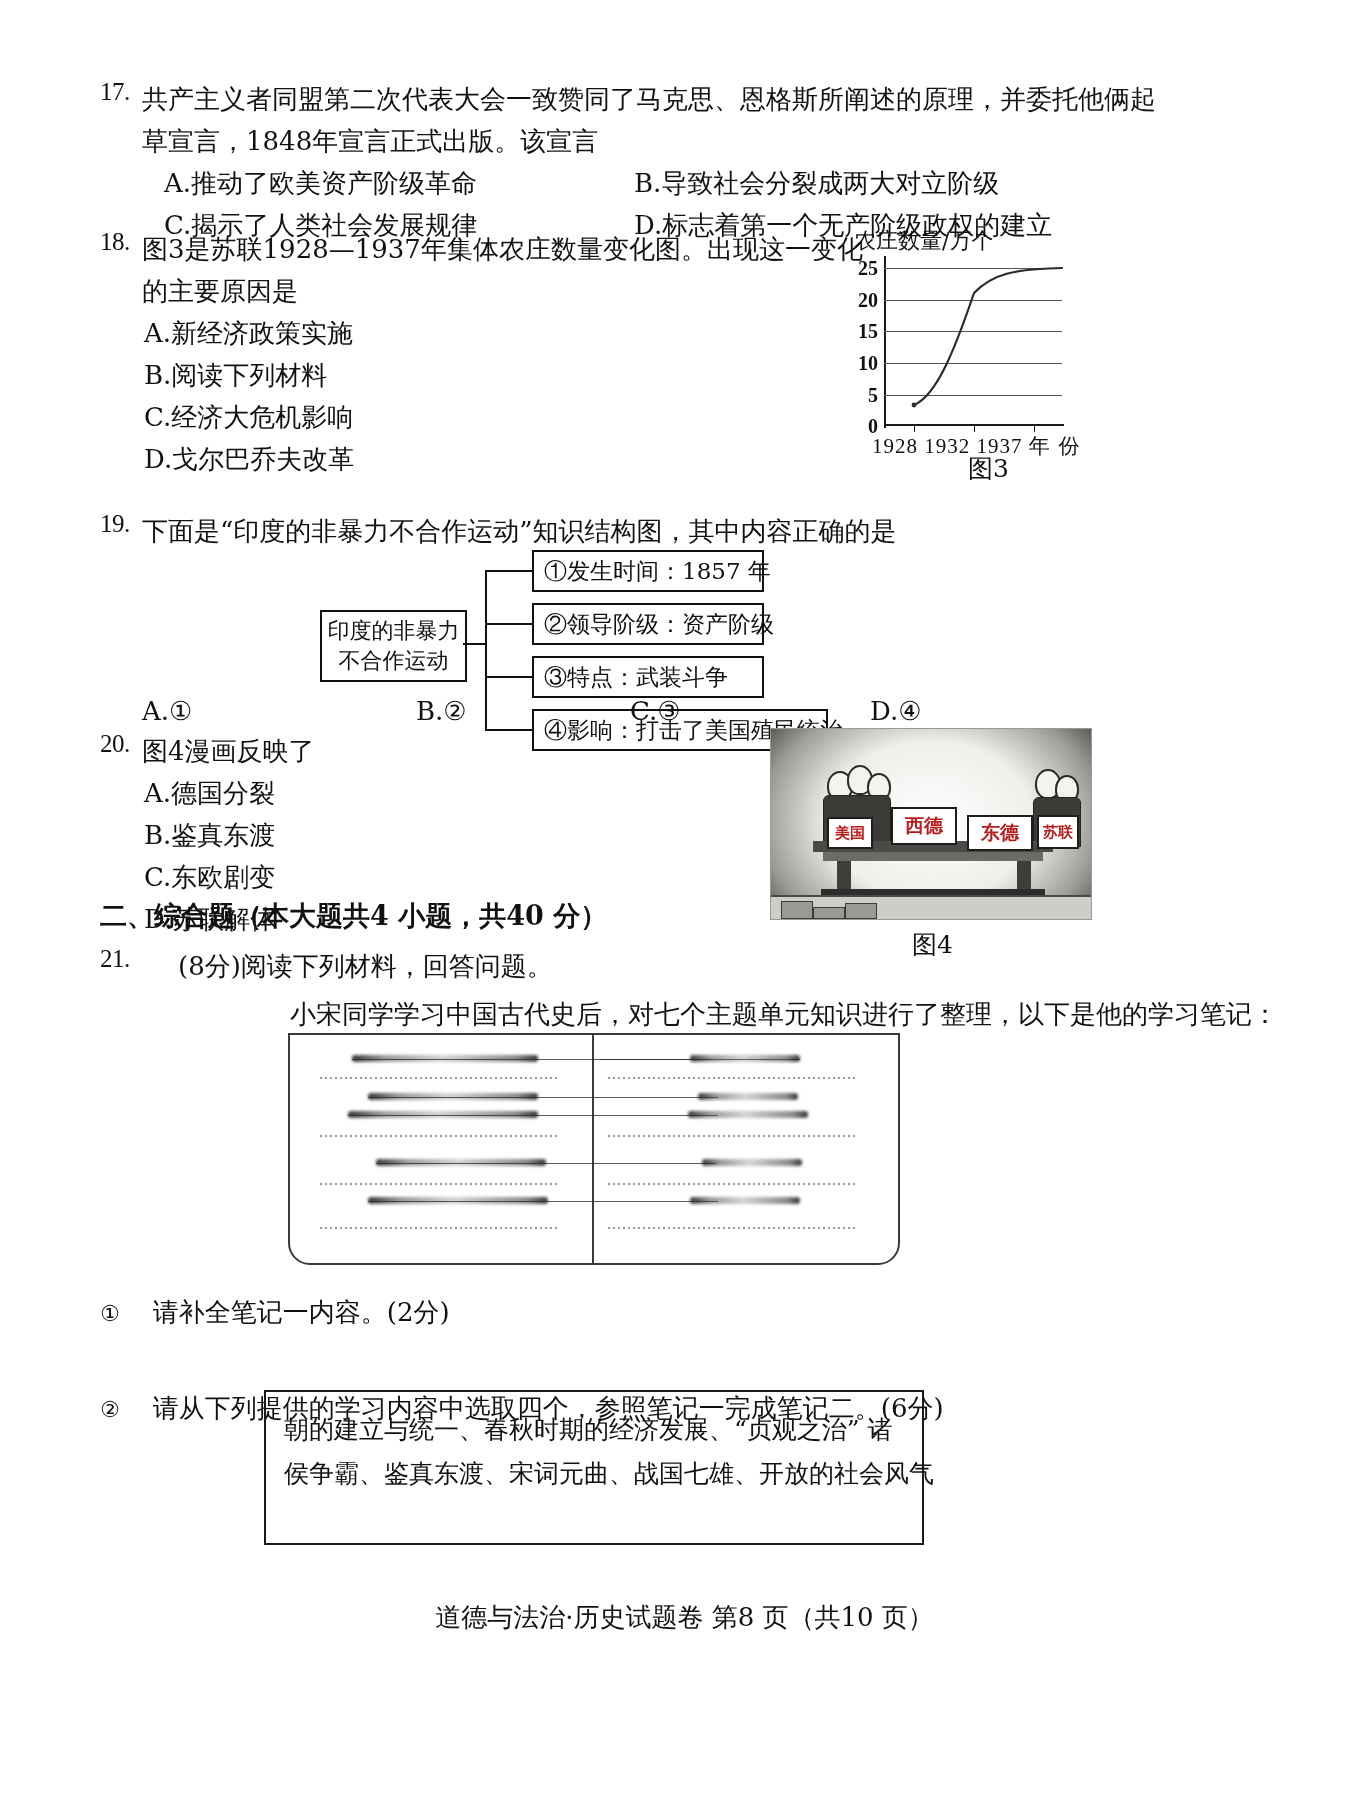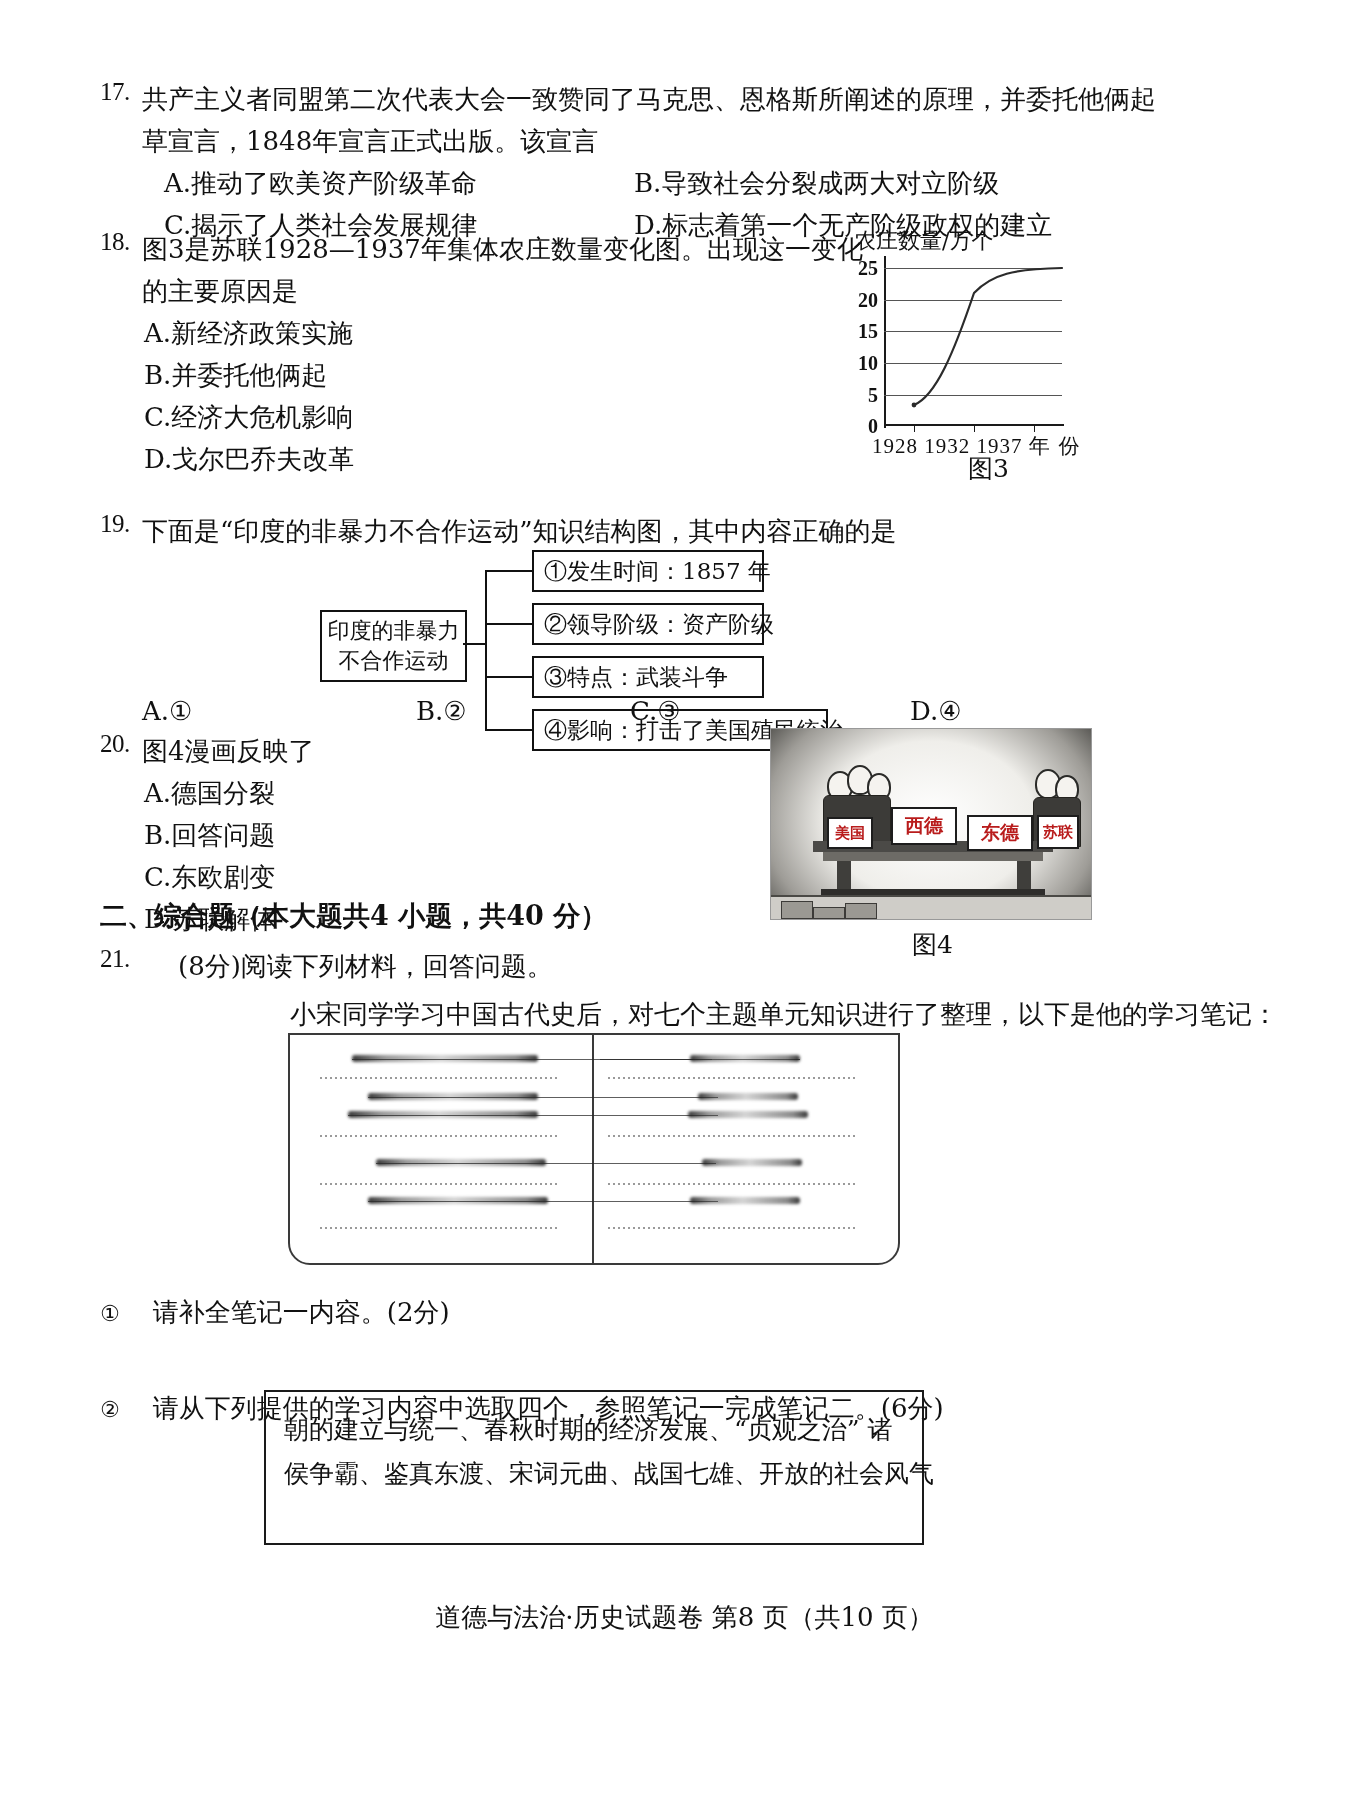--- a/index.html
+++ b/index.html
@@ -178,21 +178,21 @@
     position: absolute;
     left: 165px;
     width: 47px; height: 2px; background: #111;
   }
 
   
   #q19ans { left: 100px; top: 690px; width: 1200px; }
   #q19ans .a { position: absolute; left: 42px; top: 0; }
   #q19ans .b { position: absolute; left: 290px; top: 0; margin-left: 26px; }
   #q19ans .c { position: absolute; left: 530px; top: 0; }
-  #q19ans .d { position: absolute; left: 810px; top: 0; }
+  #q19ans .d { position: absolute; left: 770px; top: 0; }
 
   
   #q20 { left: 100px; top: 730px; width: 700px; }
   #q20 .l1 { position: absolute; left: 42px; top: 0; }
   #q20 .oa { position: absolute; left: 44px; top: 42px; }
   #q20 .ob { position: absolute; left: 44px; top: 84px; }
   #q20 .oc { position: absolute; left: 44px; top: 126px; }
   #q20 .od { position: absolute; left: 44px; top: 168px; }
 
   
@@ -373,21 +373,21 @@
     <div class="opt ob">B.导致社会分裂成两大对立阶级</div>
     <div class="opt oc">C.揭示了人类社会发展规律</div>
     <div class="opt od">D.标志着第一个无产阶级政权的建立</div>
   </div>
 
   <div class="q-block" id="q18">
     <span class="q-num" style="left:0;top:0;">18.</span>
     <div class="q-text l1">图3是苏联1928—1937年集体农庄数量变化图。出现这一变化</div>
     <div class="q-text l2">的主要原因是</div>
     <div class="opt oa">A.新经济政策实施</div>
-    <div class="opt ob">B.并委托他俩起</div>
+    <div class="opt ob">B.阅读下列材料</div>
     <div class="opt oc">C.经济大危机影响</div>
     <div class="opt od">D.戈尔巴乔夫改革</div>
   </div>
 
   <div id="chart3">
     <div class="ylabel">农庄数量/万个</div>
     <div class="plot">
       <div class="axis-y"></div>
       <div class="axis-x"></div>
 
@@ -457,21 +457,21 @@
     <div class="opt a">A.①</div>
     <div class="opt b">B.②</div>
     <div class="opt c">C.③</div>
     <div class="opt d">D.④</div>
   </div>
 
   <div class="q-block" id="q20">
     <span class="q-num" style="left:0;top:0;">20.</span>
     <div class="q-text l1">图4漫画反映了</div>
     <div class="opt oa">A.德国分裂</div>
-    <div class="opt ob">B.回答问题</div>
+    <div class="opt ob">B.鉴真东渡</div>
     <div class="opt oc">C.东欧剧变</div>
     <div class="opt od">D.苏联解体</div>
   </div>
 
   <div id="cartoon">
     <div class="wallshade"></div>
 
     <div class="head" style="left:56px; top:42px; width:22px; height:26px;"></div>
     <div class="head" style="left:76px; top:36px; width:22px; height:26px;"></div>
     <div class="head" style="left:96px; top:44px; width:20px; height:24px;"></div>

